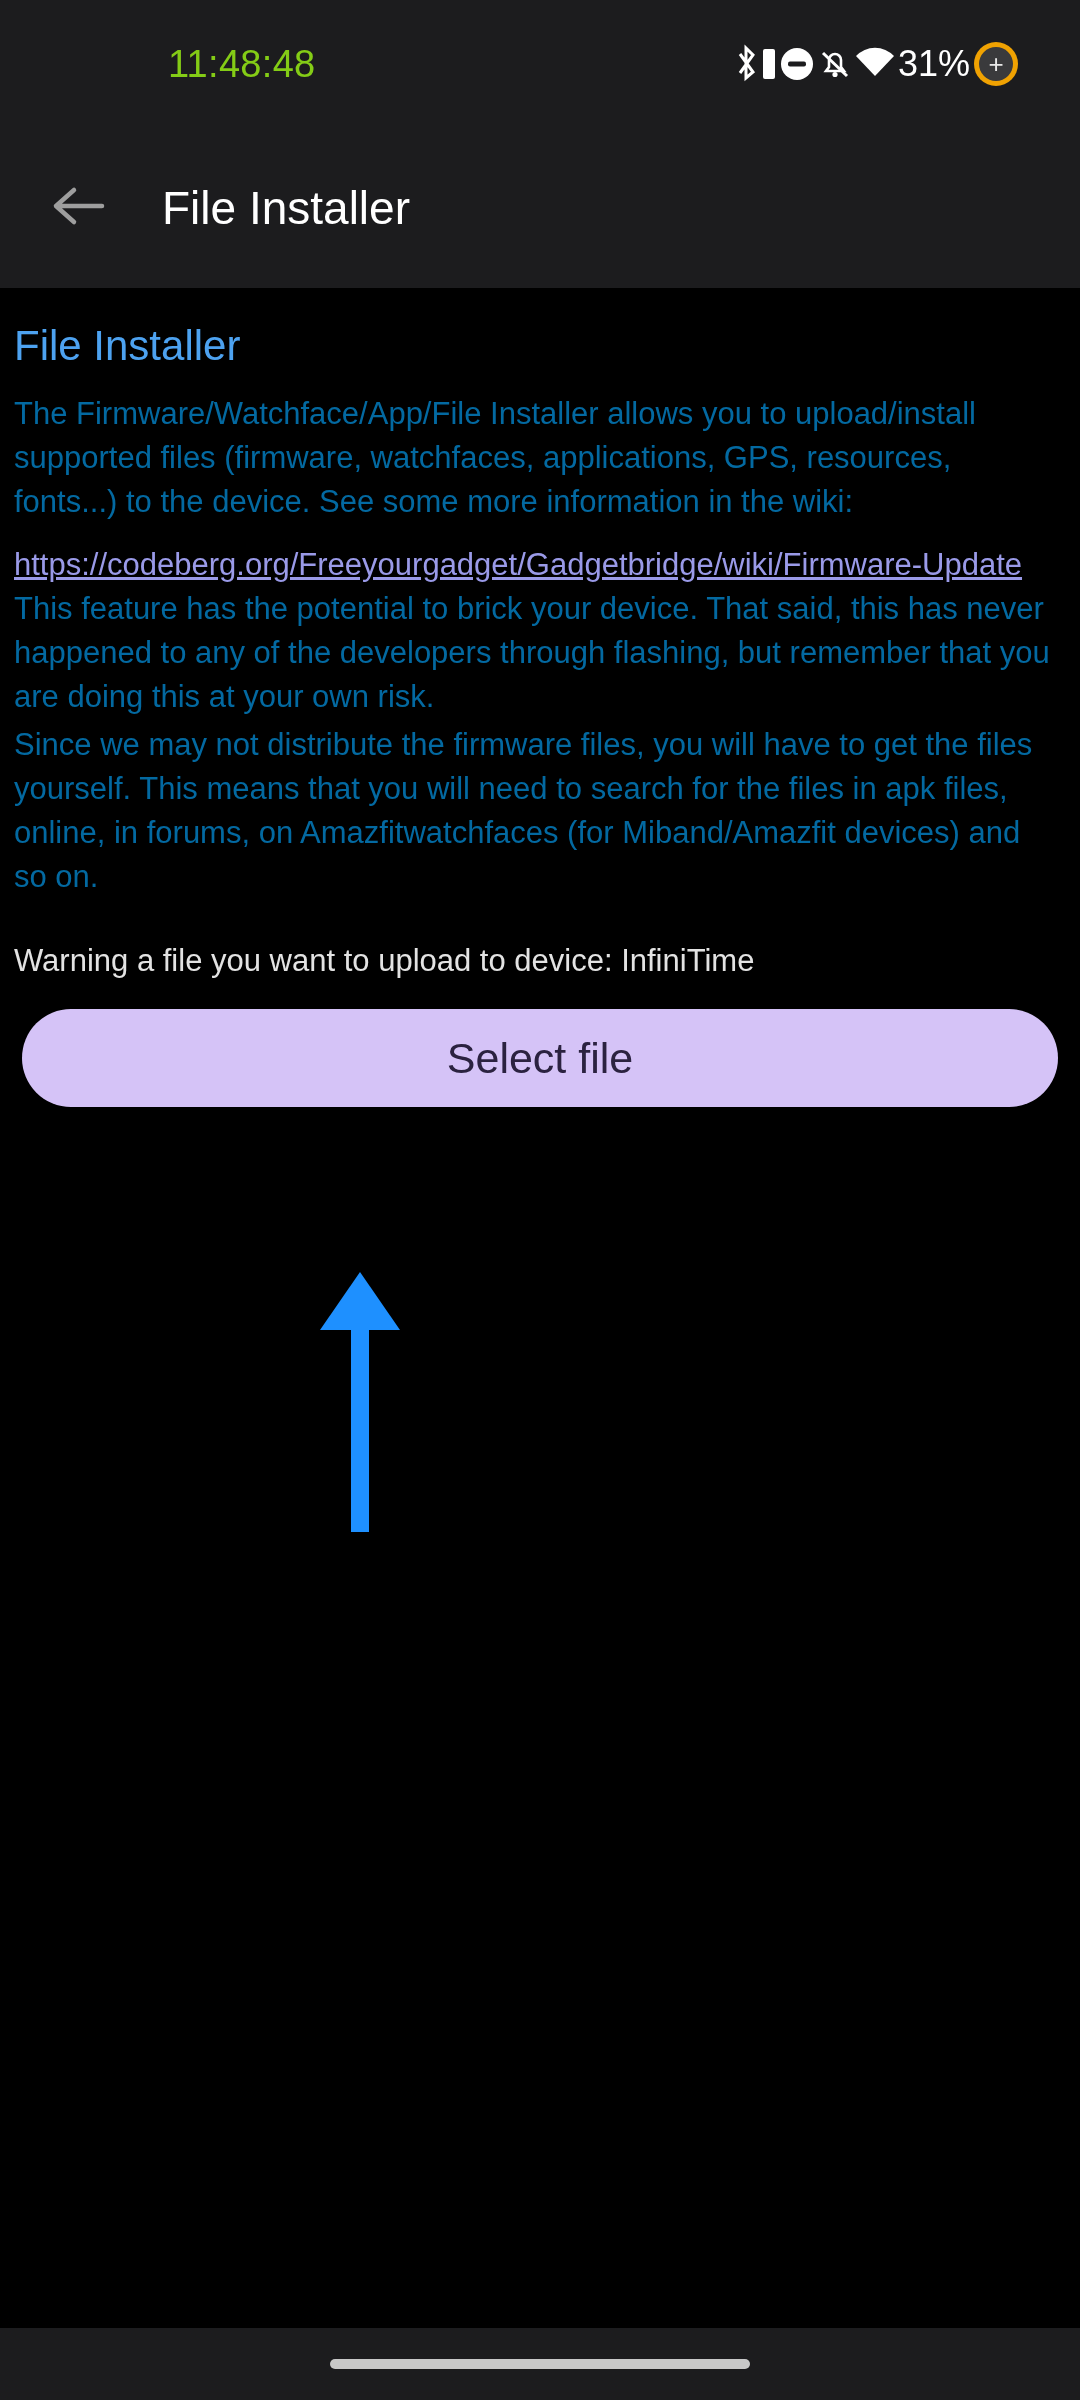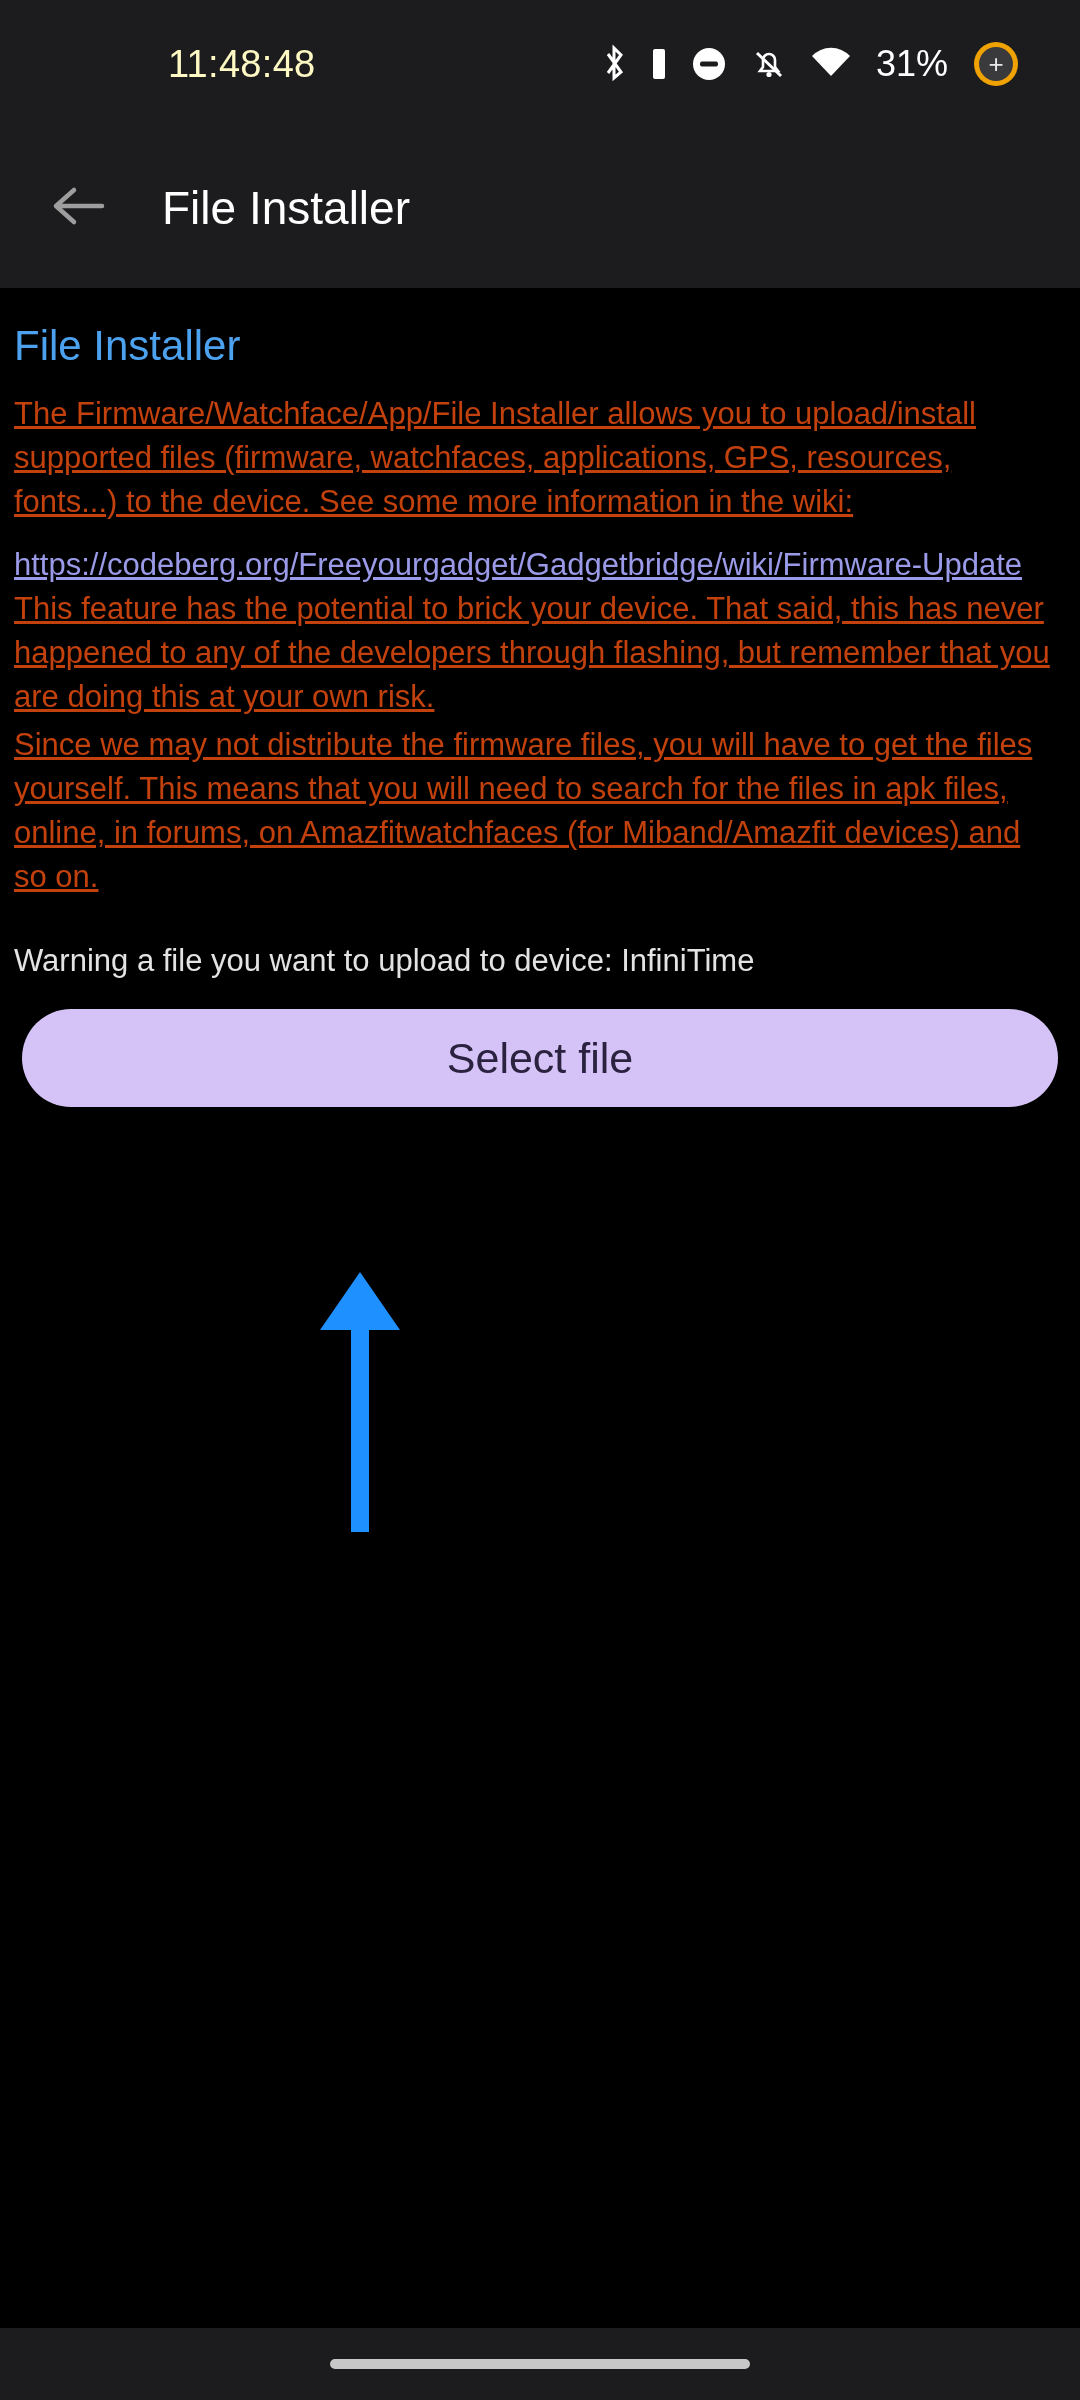--- a/index.html
+++ b/index.html
@@ -23,32 +23,31 @@
     display: flex;
     align-items: center;
     position: relative;
   }
   .status-clock {
     position: absolute;
     left: 168px;
     top: 50%;
     transform: translateY(-50%);
     font-size: 38px;
-    color: #fef9c3;
+    color: #84cc16;
     letter-spacing: 0.3px;
     text-align: center;
   }
   .status-icons {
     position: absolute;
     right: 62px;
     top: 50%;
     transform: translateY(-50%);
     display: flex;
     align-items: center;
-    gap: 22px;
   }
   .status-icons svg { display: block; }
   .battery-pct {
     font-size: 36px;
     color: #ffffff;
     margin-left: 2px;
   }
   .profile-badge {
     width: 44px;
     height: 44px;
@@ -105,24 +104,23 @@
     color: #4da2f0;
     font-size: 42px;
     font-weight: 400;
     margin: 36px 0 22px 0;
     padding: 0;
   }
   h2.section.first { margin-top: 34px; }
   p.body {
     font-size: 31px;
     line-height: 1.42;
-    color: #c2410c;
+    color: #0369a1;
     margin: 0 12px 4px 0;
     font-weight: 400;
-    text-decoration: underline;
   }
   a.wiki-link {
     color: #9a9ae8;
     text-decoration: underline;
     font-size: 31px;
     line-height: 1.42;
     word-break: break-all;
     display: inline-block;
     margin-top: 15px;
   }

